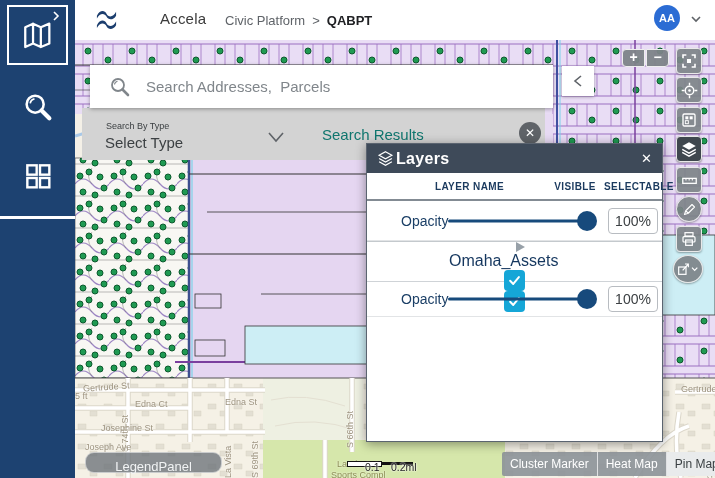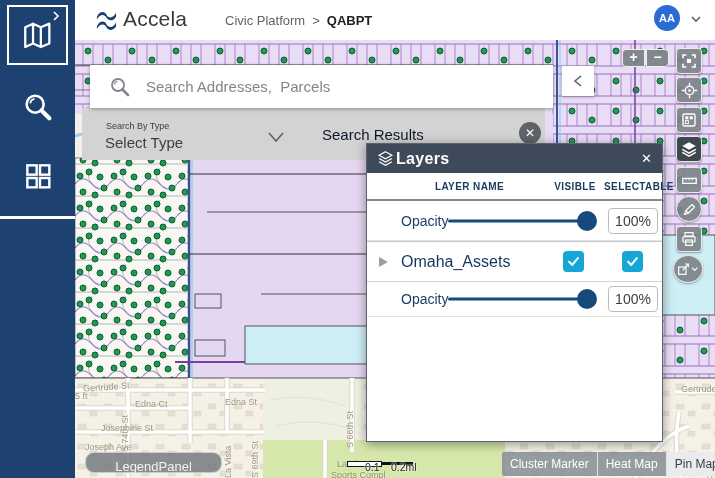--- a/index.html
+++ b/index.html
@@ -9,42 +9,42 @@
   
   .sidebar { position:absolute; left:0; top:0; width:75px; height:478px; background:#1d4271; z-index:30; }
   .sidebar .divider { position:absolute; left:0; top:216px; width:75px; height:3px; background:#fff; }
   .map-btn-box { position:absolute; left:7px; top:5px; width:61px; height:60px; border:2px solid #fff; display:flex; align-items:center; justify-content:center; cursor:pointer; }
   .map-btn-box .chev { position:absolute; right:5px; top:4px; }
   .side-icon { position:absolute; left:0; width:75px; display:flex; justify-content:center; cursor:pointer; }
 
   
   .header { position:absolute; left:75px; top:0; width:640px; height:40px; background:#fff; z-index:25; }
   .brand { position:absolute; left:20px; top:7px; display:flex; align-items:center; gap:5px; }
-  .brand-name { font-size:21px; color:#3a3a3a; font-weight:500; letter-spacing:.2px; }
+  .brand-name { font-size:15px; color:#3a3a3a; font-weight:500; letter-spacing:.2px;margin-left:37px; }
   .crumbs { position:absolute; left:150px; top:0; height:40px; display:flex; align-items:center; gap:7px; font-size:13px; color:#5f6368; }
   .crumb-current { font-weight:bold; color:#202124; }
   .avatar { position:absolute; left:579px; top:5px; width:26px; height:26px; border-radius:50%; background:#2b6cd4; color:#fff; font-size:11px; font-weight:bold; display:flex; align-items:center; justify-content:center; cursor:pointer; }
   .avatar-chev { position:absolute; left:614px; top:12px; cursor:pointer; }
 
   
   .map { position:absolute; left:75px; top:40px; width:640px; height:438px; z-index:1; overflow:hidden; }
   .map svg.base { position:absolute; left:0; top:0; }
   .maplabel { position:absolute; font-size:9px; color:#9d937f; white-space:nowrap; text-shadow:0 0 2px #fff; z-index:2; }
   .maplabel.v { transform:rotate(-90deg); transform-origin:0 0; }
   .maplabel.park { color:#8b8d52; }
 
   
   .searchbar { position:absolute; left:90px; top:65px; width:463px; height:43px; background:#fff; box-shadow:0 1px 4px rgba(0,0,0,.35); z-index:6; display:flex; align-items:center; }
   .searchbar input { border:0; outline:0; flex:1; font-size:15px; color:#3c4043; font-family:"Liberation Sans",sans-serif; background:transparent; }
   .searchbar input::placeholder { color:#80868b; }
   .typebar { position:absolute; left:82px; top:108px; width:463px; height:52px; background:#d3d3d3; z-index:5; }
   .sbt-label { position:absolute; left:24px; top:13px; font-size:9px; color:#3c4043; }
   .sbt-value { position:absolute; left:23px; top:26px; font-size:15px; color:#3c4043; cursor:pointer; }
   .sbt-chev { position:absolute; left:185px; top:22px; cursor:pointer; }
-  .results-label { position:absolute; left:240px; top:18px; font-size:15px; color:#0f172a; }
+  .results-label { position:absolute; left:240px; top:18px; font-size:15px; color:#0f766e; }
   .results-close { position:absolute; left:437px; top:14px; width:22px; height:22px; border-radius:50%; background:#5f6368; color:#fff; font-size:12px; display:flex; align-items:center; justify-content:center; cursor:pointer; z-index:7; }
 
   .collapse-btn { position:absolute; left:562px; top:66px; width:32px; height:30px; background:#fff; box-shadow:0 1px 3px rgba(0,0,0,.3); display:flex; align-items:center; justify-content:center; color:#5f6368; font-size:15px; cursor:pointer; z-index:6; }
 
   
   .zoomctl { position:absolute; left:622px; top:49px; display:flex; gap:1px; z-index:6; }
   .zoomctl .zb { width:23px; height:18px; background:rgba(125,131,136,.95); border:1px solid #eee; color:#fff; font-size:14px; font-weight:bold; line-height:15px; text-align:center; cursor:pointer; }
   .zb.in { border-radius:4px 0 0 4px; }
   .zb.out { border-radius:0 4px 4px 0; }
   .mapbtn { position:absolute; left:676px; width:26px; height:26px; background:rgba(125,131,136,.92); border:1px solid #e9e9e9; border-radius:4px; display:flex; align-items:center; justify-content:center; box-shadow:0 1px 2px rgba(0,0,0,.35); cursor:pointer; z-index:6; }
@@ -55,21 +55,21 @@
   .panel { position:absolute; left:366px; top:143px; width:297px; height:299px; background:#fff; z-index:10; box-shadow:0 2px 10px rgba(0,0,0,.4); border:1px solid #5b6470; display:flex; flex-direction:column; }
   .panel-header { height:29px; background:#3e4a59; color:#fff; display:flex; align-items:center; padding:0 10px; flex:none; }
   .panel-title { font-size:16px; font-weight:bold; margin-left:2px; letter-spacing:.3px; }
   .panel-close { margin-left:auto; font-size:13px; cursor:pointer; color:#fff; }
   .colhead { height:28px; display:flex; align-items:center; flex:none; border-bottom:2px solid #838b93; font-size:10px; font-weight:bold; color:#1b3a5e; letter-spacing:.4px; }
   .c-name { width:179px; text-align:center; padding-left:26px; }
   .c-vis  { width:58px; text-align:center; }
   .c-sel  { width:48px; text-align:center; }
   .lrow { display:flex; align-items:center; flex:none; }
   .lrow.first { height:37px; background:#dce6ef; border-bottom:1px solid #cfd3d7; }
-  .lrow.second { height:41px; background:#fff; border-top:1px solid #c4c9cd; border-bottom:1px solid #cfd3d7; }
+  .lrow.second { height:41px; background:#fff; border-top:1px solid #c4c9cd; border-bottom:1px solid #cfd3d7;flex-direction:column; }
   .caret { width:0; height:0; border-left:9px solid #97a0a8; border-top:5px solid transparent; border-bottom:5px solid transparent; margin-left:12px; cursor:pointer; }
   .lname { font-size:16px; color:#14365e; margin-left:13px; width:144px; }
   .cbcell { width:58px; display:flex; justify-content:center; }
   .cbcell.sel { width:60px; }
   .checkbox { width:21px; height:21px; background:#15a6d7; border-radius:4px; display:flex; align-items:center; justify-content:center; cursor:pointer; }
   .oprow { height:40px; position:relative; flex:none; border-bottom:1px solid #e2e4e6; }
   .oprow.second { height:35px; }
   .op-label { position:absolute; left:34px; top:50%; transform:translateY(-50%); font-size:14px; color:#1b3f66; }
   .op-track { position:absolute; left:81px; top:50%; width:141px; height:3px; background:#174a7c; transform:translateY(-50%); border-radius:2px; }
   .op-handle { position:absolute; left:210px; top:50%; width:20px; height:20px; border-radius:50%; background:#174a7c; transform:translateY(-50%); cursor:pointer; }

